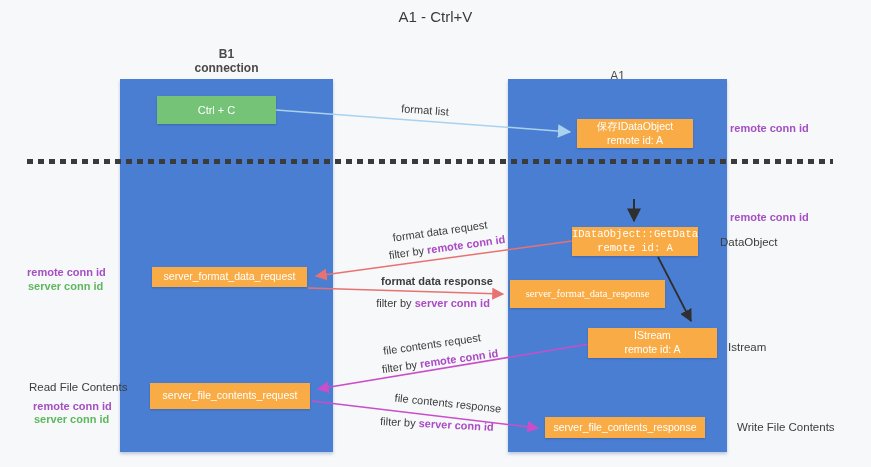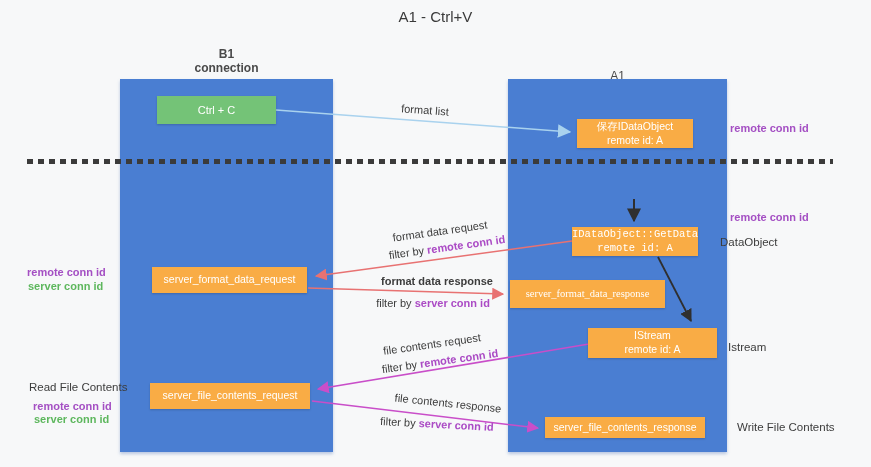--- a/index.html
+++ b/index.html
@@ -83,21 +83,21 @@
     <div>保存IDataObject</div>
     <div class="l2">remote id: A</div>
   </div>
 
 
   <div class="box orange" style="left:572px;top:227px;width:126px;height:29px;font-family:Liberation Mono, monospace;">
     <div>IDataObject::GetData</div>
     <div class="l2">remote id: A</div>
   </div>
 
-  <div class="box orange" style="left:152px;top:267px;width:155px;height:26px;">
+  <div class="box orange" style="left:152px;top:267px;width:155px;height:20px;">
     <div>server_format_data_request</div>
   </div>
 
   <div class="box orange" style="left:510px;top:280px;width:155px;height:28px;font-family:Liberation Serif, serif;">
     <div>server_format_data_response</div>
   </div>
 
   <div class="box orange" style="left:588px;top:328px;width:129px;height:30px;">
     <div>IStream</div>
     <div class="l2">remote id: A</div>

